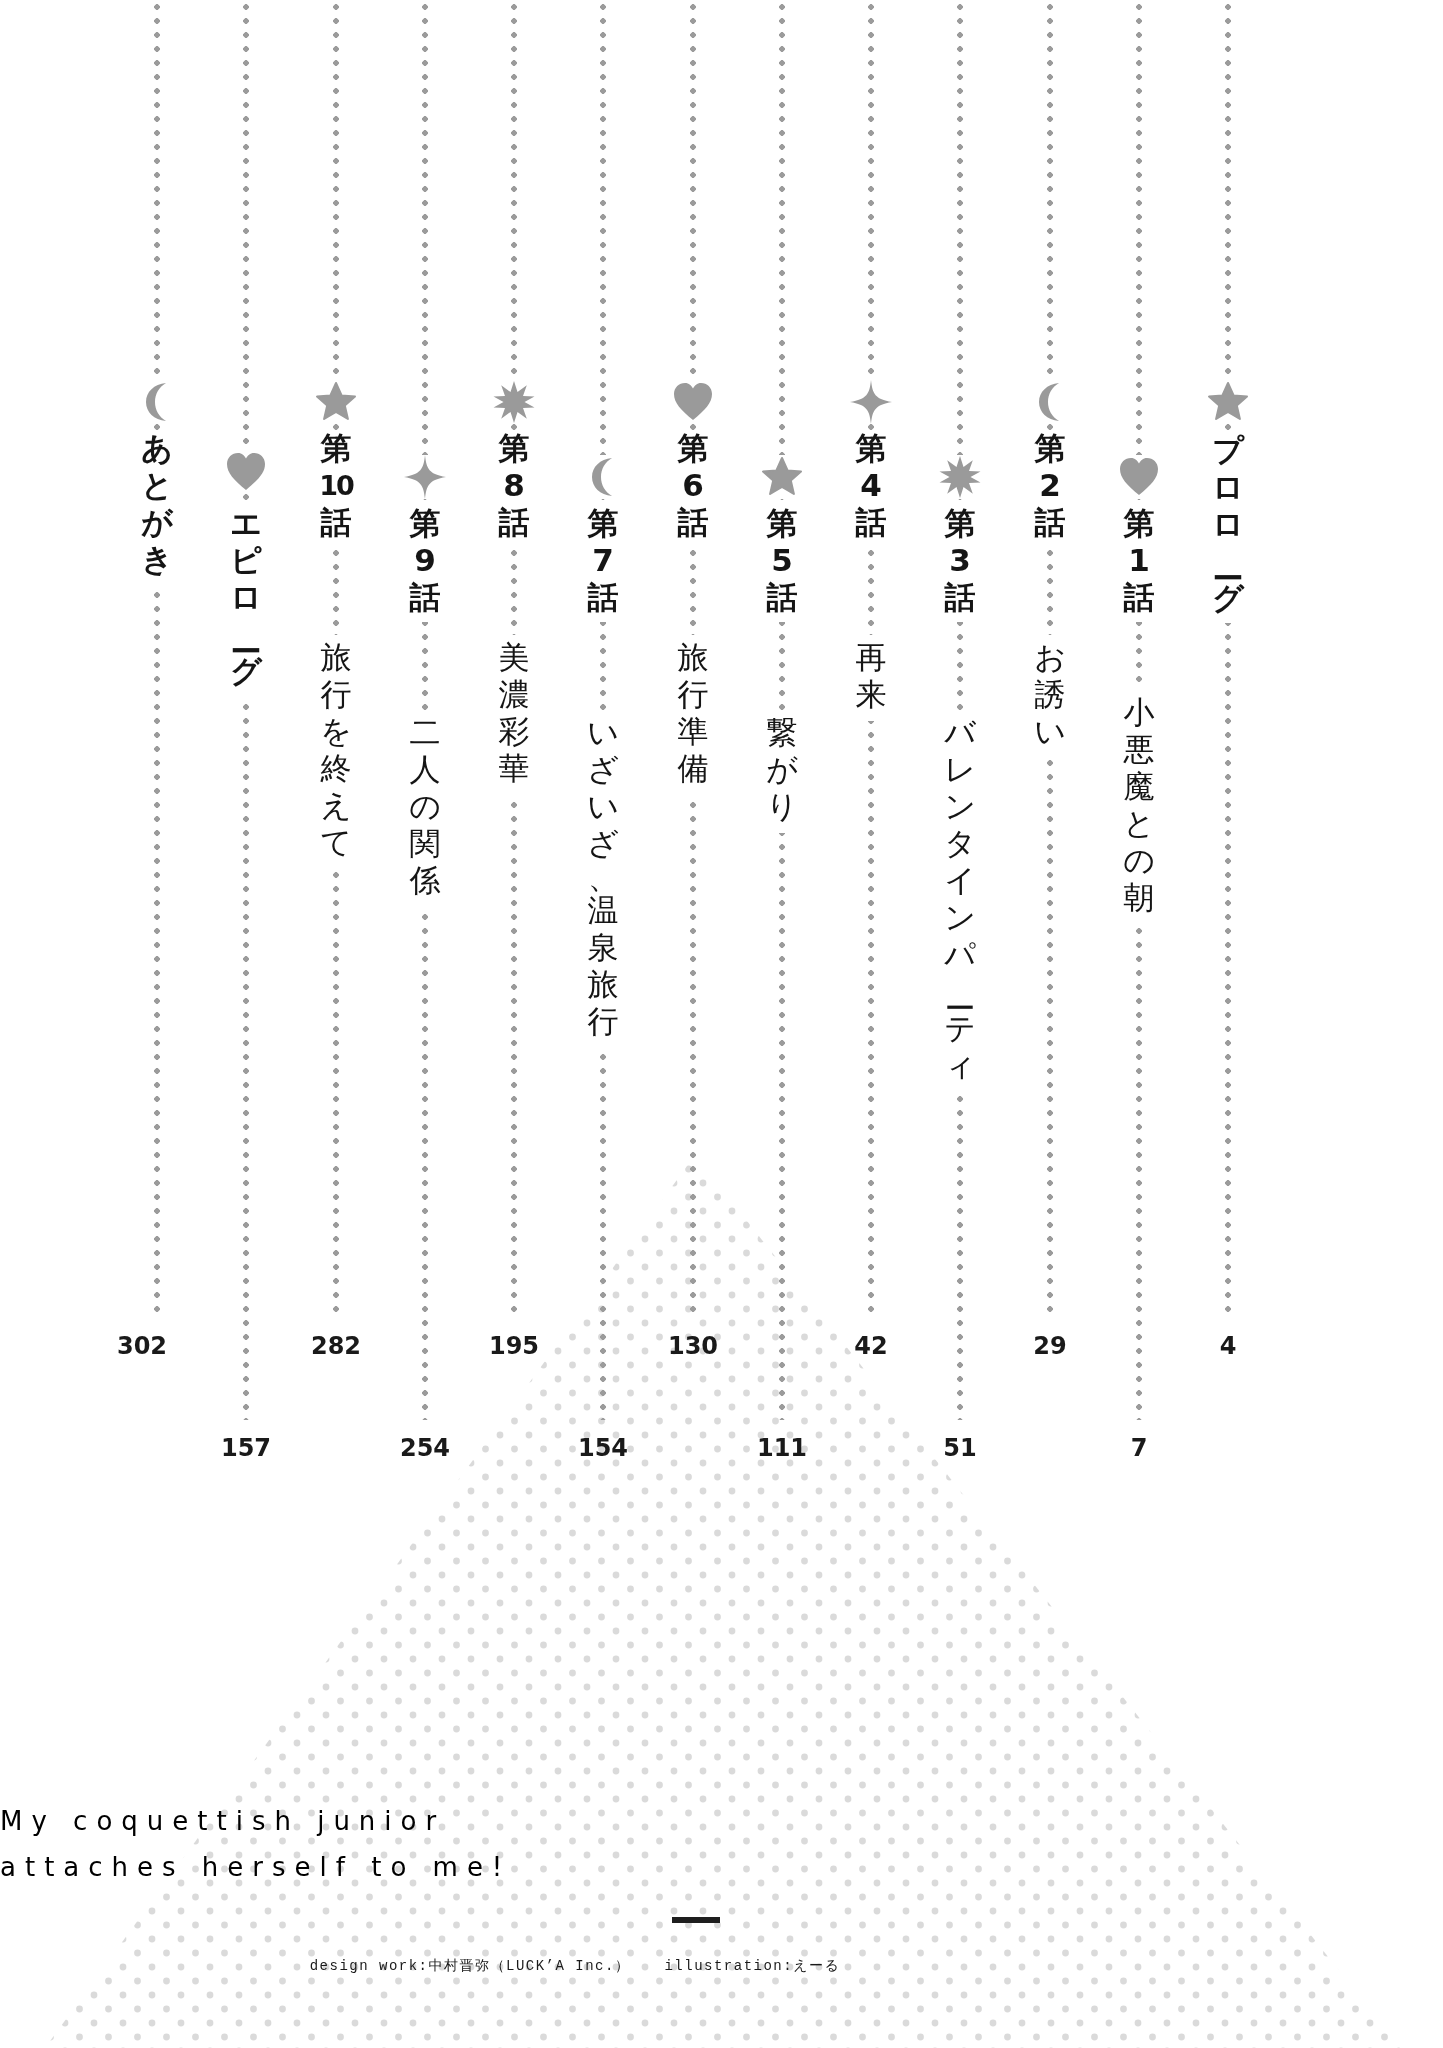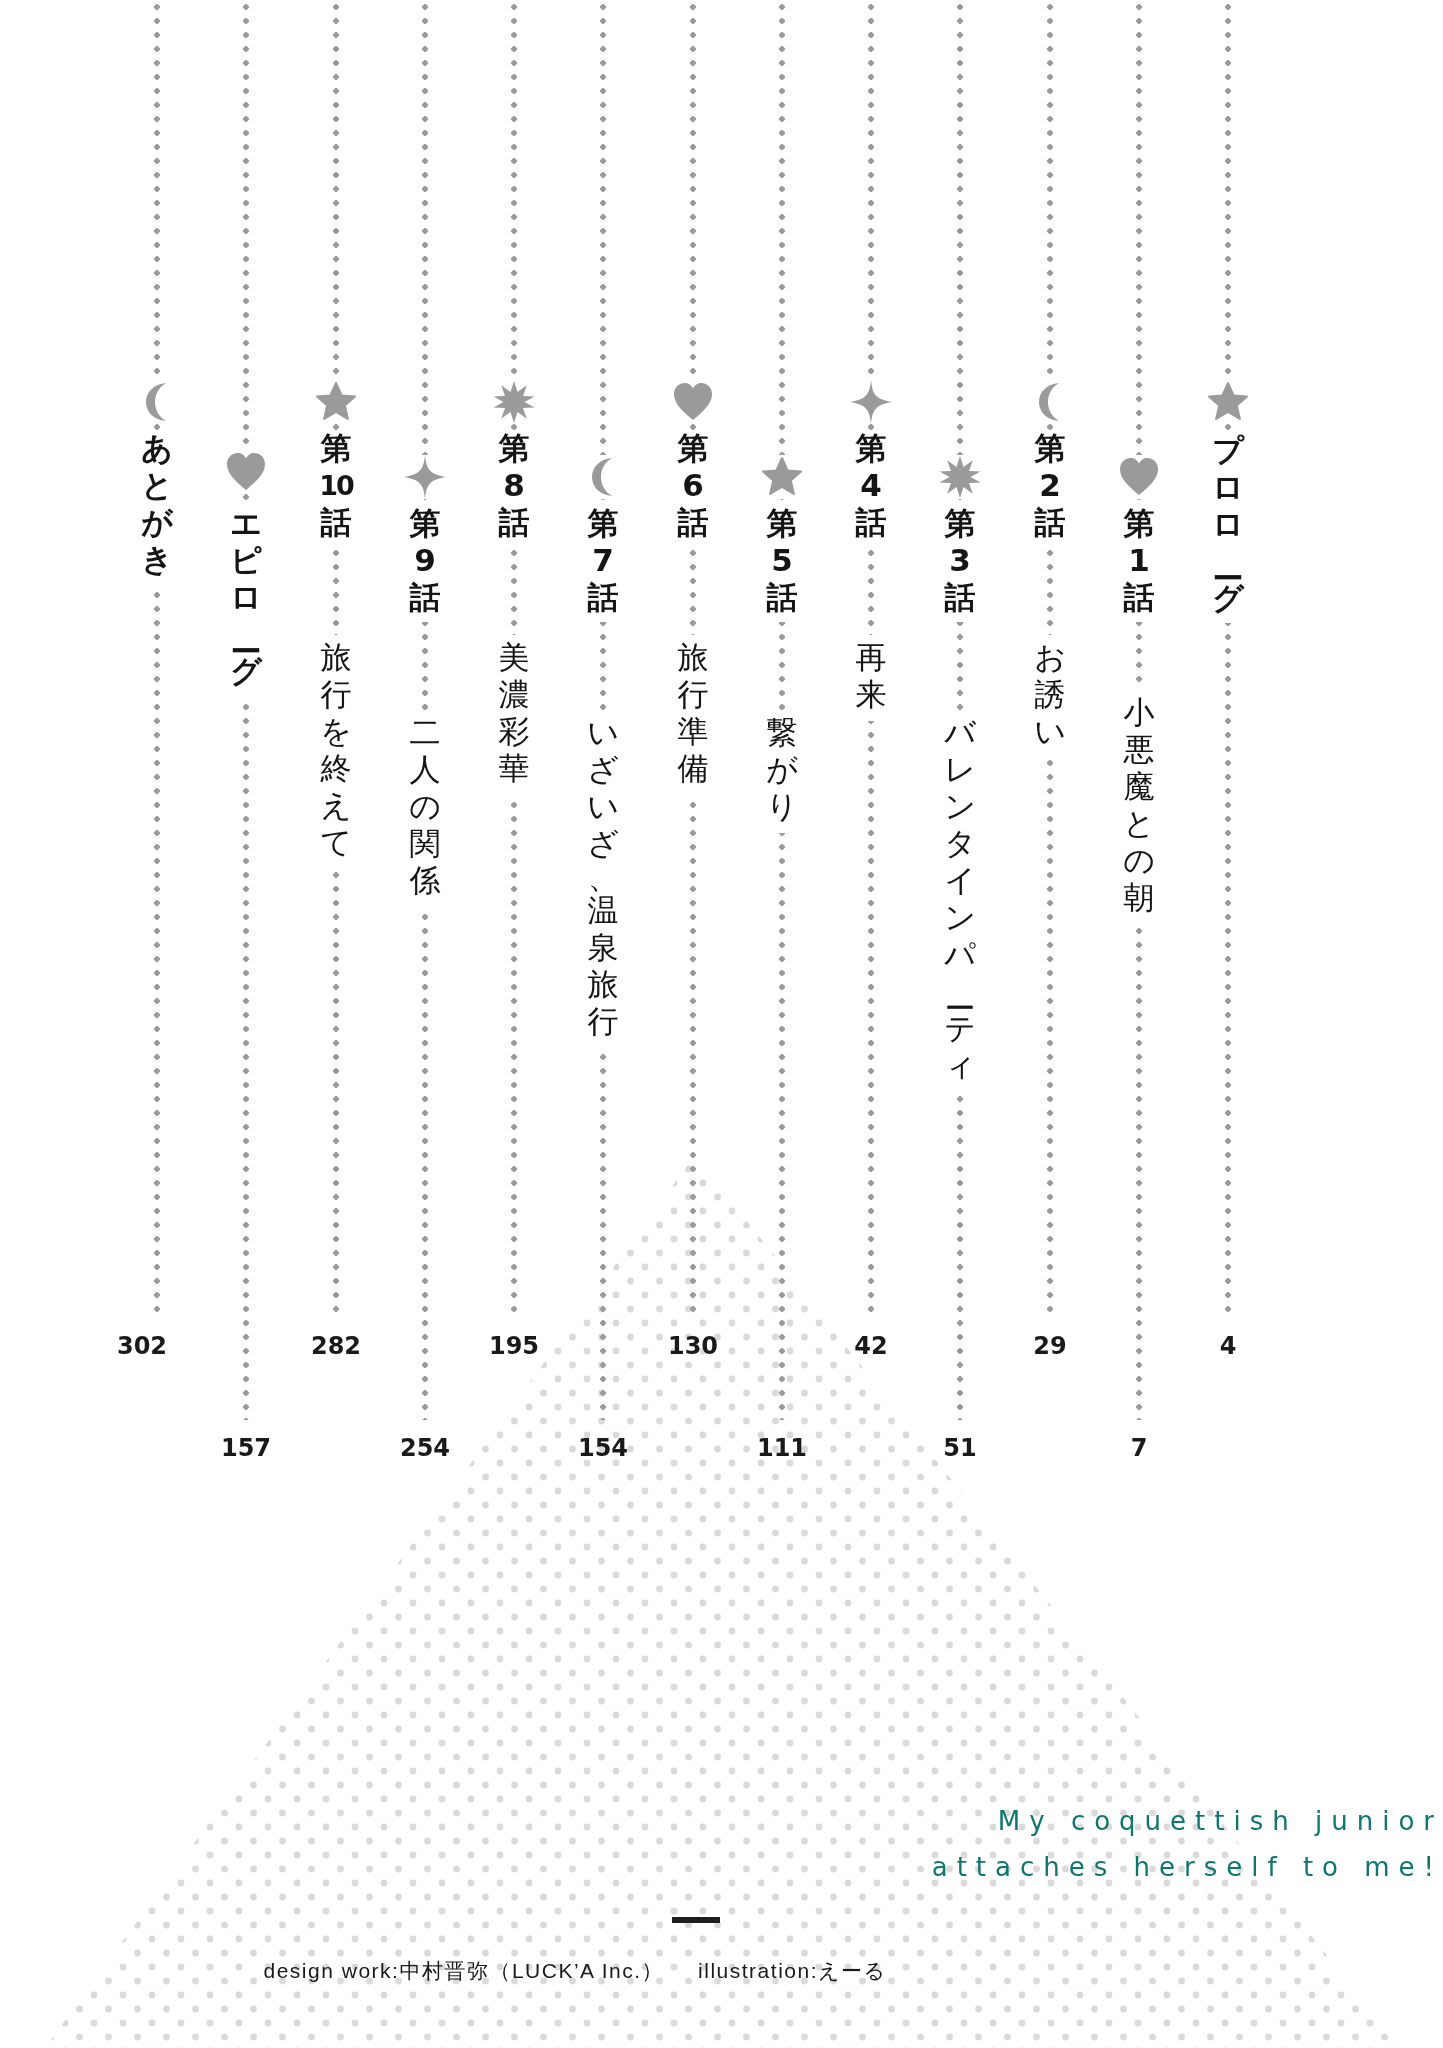--- a/index.html
+++ b/index.html
@@ -13,27 +13,27 @@
   .icon { position: absolute; left: 8px; width: 44px; height: 44px; }
   .icon svg { width: 44px; height: 44px; display: block; }
   .vtext { position: absolute; left: 0; width: 60px; text-align: center;
            font-size: 31px; line-height: 37px; color: #151515; background: #fff; }
   .vtext span { display: block; }
   .label { font-weight: bold; }
   .title { font-weight: normal; }
   .page { position: absolute; width: 80px; margin-left: -40px; text-align: center;
           font-size: 24px; font-weight: bold; color: #1a1a1a; z-index: 2;
           font-family: "DejaVu Sans", sans-serif; letter-spacing: 0px; }
-  .en-title { position: absolute; left: 0; width: 1443px; text-align: right; z-index: 2;
+  .en-title { position: absolute; left: 0; width: 1443px; text-align: left; z-index: 2;
               font-family: "DejaVu Sans", sans-serif; font-size: 26px; letter-spacing: 9px;
-              color: #0f766e; }
+              color: #000000; }
   .rule { position: absolute; left: 672px; top: 1917px; width: 48px; height: 6px; background: #1e1e1e; z-index: 2; }
   .credits { position: absolute; left: 0; width: 1150px; top: 1957px; text-align: center;
-             font-size: 21px; letter-spacing: 1.5px; color: #1a1a1a; z-index: 2;
-             font-family: Liberation Sans, sans-serif; }
+             font-size: 14px; letter-spacing: 1.5px; color: #1a1a1a; z-index: 2;
+             font-family: Liberation Mono, monospace; }
   .credits .gap { display: inline-block; width: 34px; }
 </style>
 </head>
 <body>
 
 <svg id="halftone" xmlns="http://www.w3.org/2000/svg" width="1443" height="2048">
   <defs>
     <pattern id="hdots" x="0" y="0" width="29" height="28" patternUnits="userSpaceOnUse">
       <circle cx="7" cy="7" r="3.4" fill="#dadada"></circle>
       <circle cx="21.5" cy="21" r="3.4" fill="#dadada"></circle>

